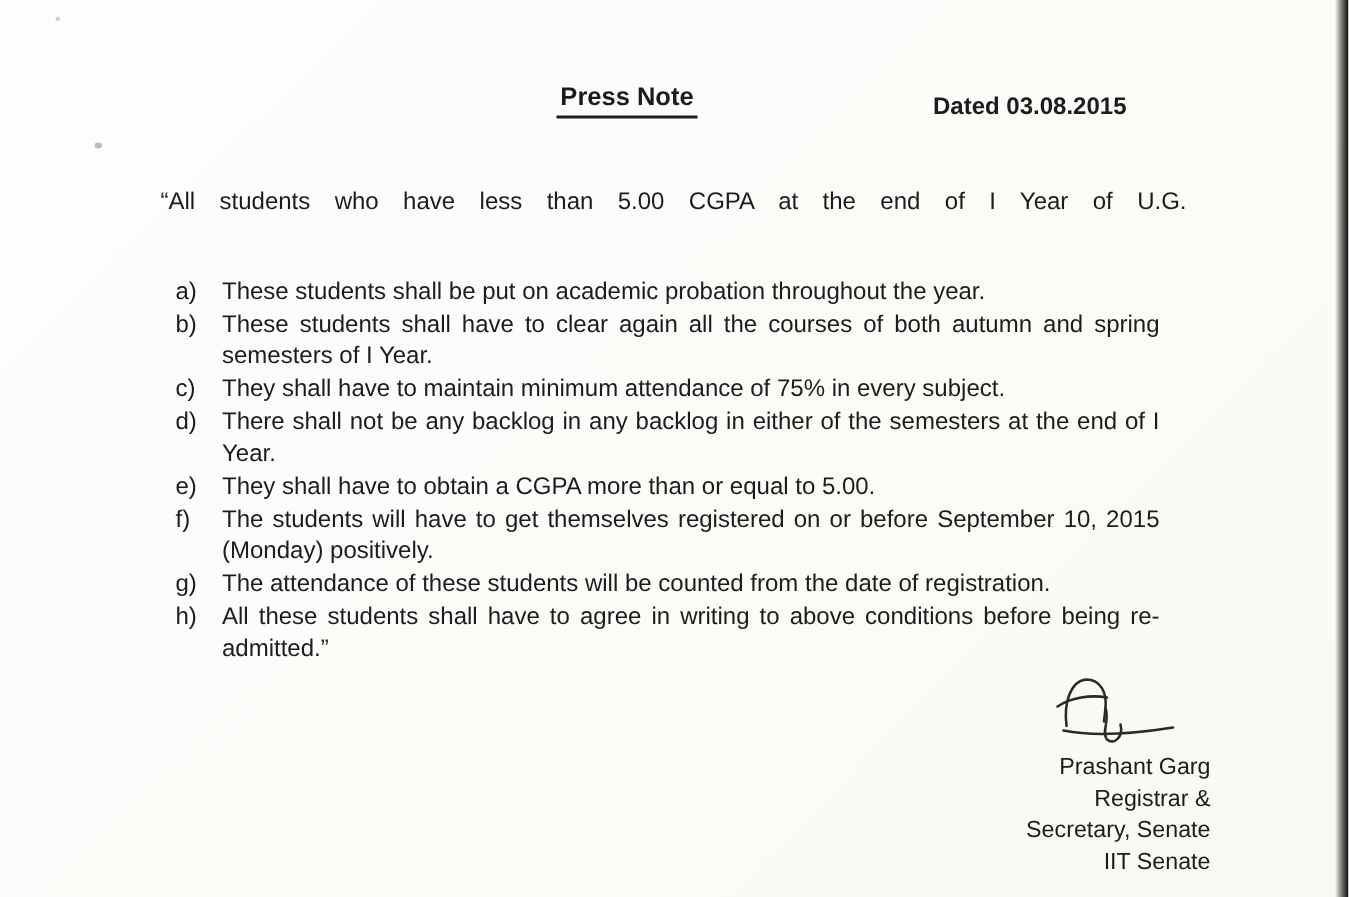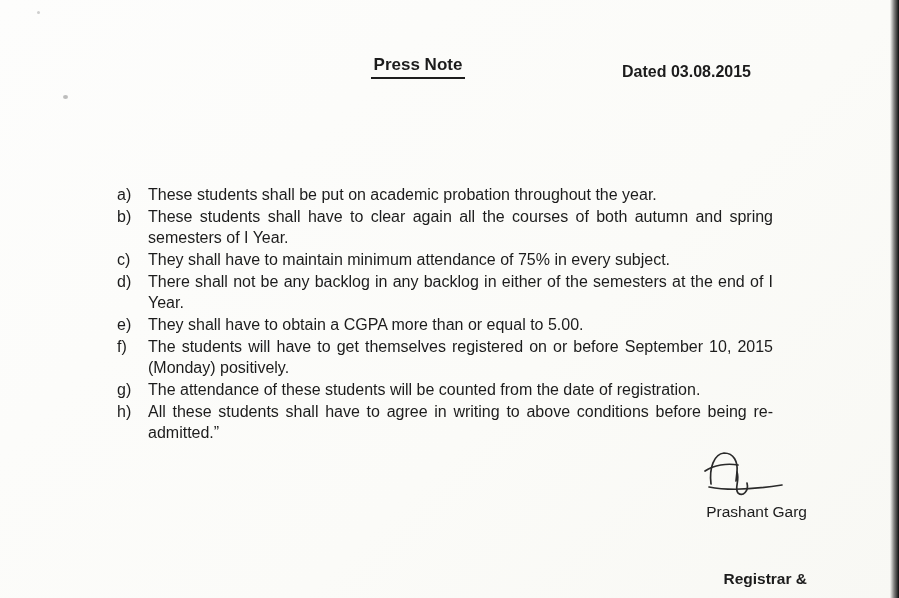--- a/index.html
+++ b/index.html
@@ -89,22 +89,21 @@
     width: 215px;
     text-align: right;
     font-size: 15.5px;
     line-height: 21px;
   }
   .signature-svg {
     display: block;
     margin: 0 0 3px 105px;
   }
   .sign-role {
-    font-weight: bold;
-    margin-top: 46px;
+    font-weight: normal;
   }
 
   
   .scan-edge {
     position: absolute;
     top: 0;
     right: 0;
     width: 9px;
     height: 598px;
     background: linear-gradient(to right, rgba(40,40,40,0) 0%, rgba(30,30,30,0.55) 45%, #0b0b0b 100%);
@@ -133,20 +132,21 @@
 
 <div class="page">
 
   <div class="title-row">
     <span class="title">Press Note</span>
   </div>
 
   <div class="date-line">Dated 03.08.2015</div>
 
   <div class="intro">
+    <div class="intro-line-full">“All students who have less than 5.00 CGPA at the end of I Year of U.G.</div>
   </div>
 
   <ol class="conditions">
     <li class="cond">
       <span class="cond-letter">a)</span>
       <span class="cond-text">These students shall be put on academic probation throughout the year.</span>
     </li>
     <li class="cond">
       <span class="cond-letter">b)</span>
       <span class="cond-text">These students shall have to clear again all the courses of both autumn and spring semesters of I Year.</span>

